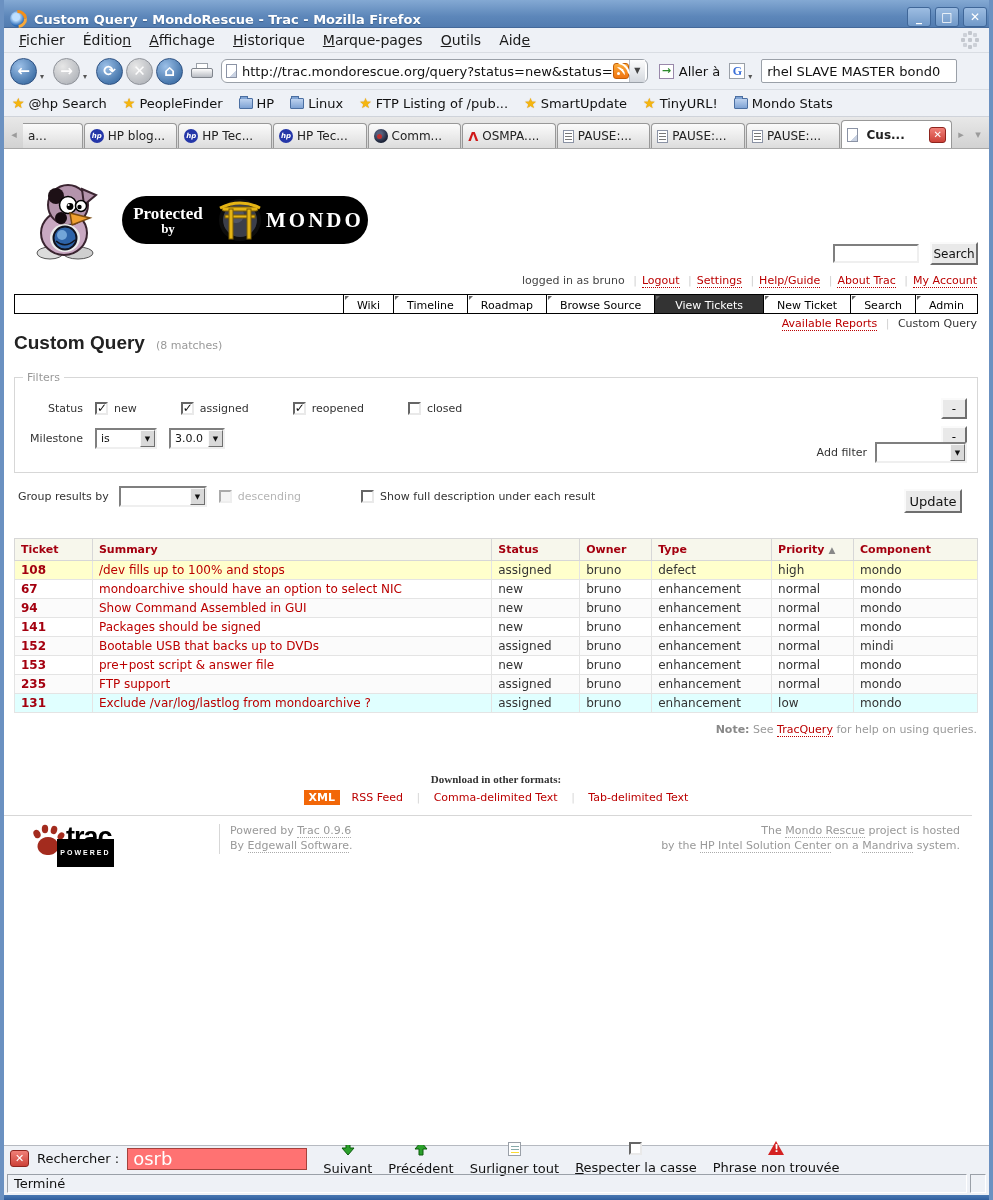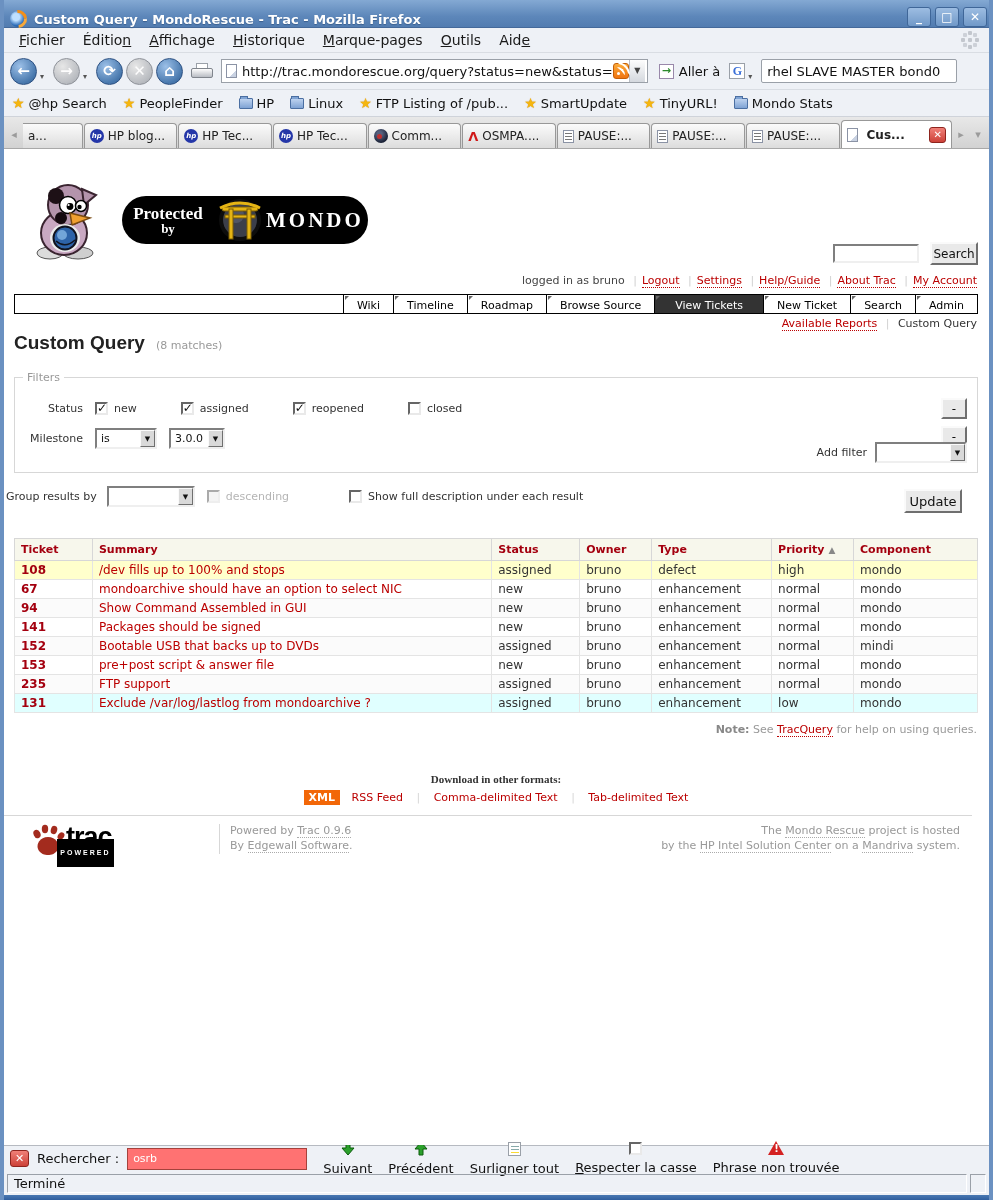--- a/index.html
+++ b/index.html
@@ -35,21 +35,21 @@
              display:flex; align-items:center; padding:0 6px; gap:3px; }
   .navbtn { width:27px; height:27px; border-radius:50%; color:#fff; font-size:15px; font-weight:bold;
             display:flex; align-items:center; justify-content:center;
             background:radial-gradient(circle at 35% 30%, #9cc0e8, #4878ad 70%, #35608f); border:1px solid #2d5183; }
   .navbtn.disabled { background:radial-gradient(circle at 35% 30%, #e7e7e7, #b9bcc1 70%, #9fa3a9); border-color:#8e9299; color:#fdfdfd; }
   .ddcaret { width:8px; color:#555; font-size:8px; margin:10px 2px 0 0; }
   .printbtn { width:24px; height:20px; position:relative; margin:0 4px; }
   .printbtn .body { position:absolute; left:1px; top:7px; width:22px; height:10px; background:linear-gradient(#fdfdfd,#b9bdc4); border:1px solid #80858d; border-radius:2px; }
   .printbtn .paper { position:absolute; left:6px; top:2px; width:12px; height:7px; background:#fff; border:1px solid #9aa0a8; }
 
-  .urlbar { flex:0 0 418px; height:24px; background:#fff; border:1px solid #9aa0a8; border-radius:0;
+  .urlbar { flex:0 0 418px; height:24px; background:#fff; border:1px solid #9aa0a8; border-radius:6px;
             display:flex; align-items:center; padding:0 2px 0 4px; font-size:13px; color:#111; }
   .page-ico { width:11px; height:14px; background:linear-gradient(135deg,#fff 70%, #c9d2e2 70%); border:1px solid #8b93a5; margin-right:5px; flex:none; }
   .urltext { flex:1; white-space:nowrap; overflow:hidden; }
   .rss-ico { width:16px; height:16px; border-radius:3px; background:linear-gradient(#fcab3a,#ef7410); border:1px solid #c55f08; position:relative; flex:none; }
   .rss-ico i { position:absolute; left:3px; bottom:3px; width:3px; height:3px; background:#fff; border-radius:50%; }
   .rss-ico b, .rss-ico s { position:absolute; left:3px; bottom:3px; border:2px solid transparent; border-top-color:#fff; border-right-color:#fff; border-radius:0 100% 0 0; }
   .rss-ico b { width:8px; height:8px; } .rss-ico s { width:13px; height:13px; }
   .url-dd { width:16px; height:22px; background:linear-gradient(#fdfdfd,#d4d8de); border-left:1px solid #b9bdc4; text-align:center; font-size:8px; color:#444; line-height:22px; flex:none; }
   .go-ico { width:15px; height:15px; background:#fff; border:1px solid #98a; position:relative; margin:0 2px 0 8px; }
   .go-ico::after { content:"\2192"; position:absolute; left:2px; top:-1px; color:#2c8a2c; font-weight:bold; font-size:11px; }
@@ -121,21 +121,21 @@
   .cb { width:13px; height:13px; background:#fff; border:2px solid; border-color:#666 #e9e9e9 #e9e9e9 #666; display:inline-block; position:relative; margin-right:6px; flex:none; }
   .cb.checked::after { content:"\2713"; position:absolute; left:0px; top:-3px; font-size:12px; font-weight:bold; color:#111; }
   .cb.disabled { border-color:#aaa #eee #eee #aaa; background:#f4f4f4; }
   .cb-lbl { font-size:11px; color:#333; margin-right:44px; }
   .minusbtn { position:absolute; right:10px; width:26px; height:21px; }
   .select { display:inline-flex; align-items:center; height:21px; background:#fff; border:2px solid; border-color:#7f7f7f #efefef #efefef #7f7f7f; font-size:11px; color:#111; padding-left:4px; margin-right:12px; }
   .select .arr { margin-left:auto; width:15px; height:17px; background:#d9d9d9; border:1px solid; border-color:#fafafa #6f6f6f #6f6f6f #fafafa; text-align:center; font-size:7px; line-height:16px; color:#111; }
   .addfilter { position:absolute; right:10px; bottom:9px; display:flex; align-items:center; }
   .addfilter .lbl { font-size:11px; color:#333; margin-right:8px; }
 
-  .grouprow { position:absolute; top:337px; left:2px; width:964px; display:flex; align-items:center; font-size:11px; color:#333; }
+  .grouprow { position:absolute; top:337px; left:14px; width:964px; display:flex; align-items:center; font-size:11px; color:#333; }
   .grouprow .dis { color:#b5b5b5; }
   .updatebtn { position:absolute; top:340px; right:27px; width:58px; height:24px; font-size:13px; }
 
   table.tickets { position:absolute; top:389px; left:10px; width:964px; border-collapse:collapse; font-size:12px; }
   table.tickets col.c0{width:78px} table.tickets col.c1{width:400px} table.tickets col.c2{width:88px}
   table.tickets col.c3{width:72px} table.tickets col.c4{width:120px} table.tickets col.c5{width:82px} table.tickets col.c6{width:124px}
   table.tickets th { background:#f7f7ec; color:#a4000f; font-size:11px; text-align:left; padding:4px 6px; border:1px solid #d7d7d7; }
   table.tickets td { padding:2px 6px; border:1px solid #e4e4e4; color:#333; height:19px; }
   table.tickets .tkt { color:#a4000f; font-weight:bold; }
   table.tickets .sum { color:#bb0000; }
@@ -155,21 +155,21 @@
   .traclogo { position:absolute; left:26px; top:8px; display:flex; }
   .tracword { font-size:27px; font-weight:bold; color:#000; letter-spacing:-1px; line-height:26px; font-family:"Liberation Sans",sans-serif; position:relative; }
   .poweredbadge { position:absolute; right:-2px; bottom:-9px; background:#000; color:#fff; font-size:7px; letter-spacing:2px; padding:1px 3px; }
   .powered { position:absolute; left:215px; top:8px; font-size:11px; color:#999; border-left:1px solid #d7d7d7; padding-left:10px; line-height:1.35; }
   .glink { color:#999; text-decoration:none; border-bottom:1px dotted #aaa; }
   .hosted { position:absolute; right:12px; top:8px; font-size:11px; color:#999; text-align:right; line-height:1.35; }
 
   
   .findbar { height:26px; background:#eef1f6; border-top:1px solid #b6bac1; display:flex; align-items:center; padding:0 6px; gap:8px; font-size:13px; color:#111; }
   .findclose { width:19px; height:17px; border-radius:3px; border:1px solid #8e241e; background:linear-gradient(#f08078,#cc4138); color:#fff; font-size:11px; font-weight:bold; text-align:center; line-height:15px; }
-  .findinput { width:180px; height:22px; background:#ff7272; border:1px solid #a5423c; color:#fff; font-size:11px; padding:0 5px; font-family:"DejaVu Sans",sans-serif; }
+  .findinput { width:180px; height:22px; background:#ff7272; border:1px solid #a5423c; color:#fff; font-size:18px; padding:0 5px; font-family:"DejaVu Sans",sans-serif; }
   .findctl { display:flex; align-items:center; gap:5px; margin-left:8px; white-space:nowrap;flex-direction:column; }
   .hl-ico { width:13px; height:14px; background:#fff; border:1px solid #9aa0a8; position:relative; }
   .hl-ico::after { content:""; position:absolute; left:2px; top:3px; width:8px; height:1px; background:#8aa; box-shadow:0 3px 0 #8aa, 0 6px 0 #fada33; }
   .warn-ico { position:relative; width:0; height:13px; border-left:8px solid transparent; border-right:8px solid transparent; border-bottom:14px solid #d42222; margin-top:-2px; }
   .warn-ico::after { content:"!"; position:absolute; left:-2px; top:2px; color:#fff; font-size:10px; font-weight:bold; }
   .statusbar { height:24px; background:#eef1f6; display:flex; align-items:center; padding:2px 3px; gap:3px; }
   .statusfield { flex:1; height:19px; border:1px solid; border-color:#9aa0a8 #fff #fff #9aa0a8; font-size:13px; color:#111; padding:0 6px; line-height:17px; }
   .statusgrip { width:16px; height:19px; border:1px solid; border-color:#9aa0a8 #fff #fff #9aa0a8; }
   .bottomstrip { height:5px; margin:0 -4px; background:linear-gradient(#4a79b2,#2f5e9e); }
 </style>

